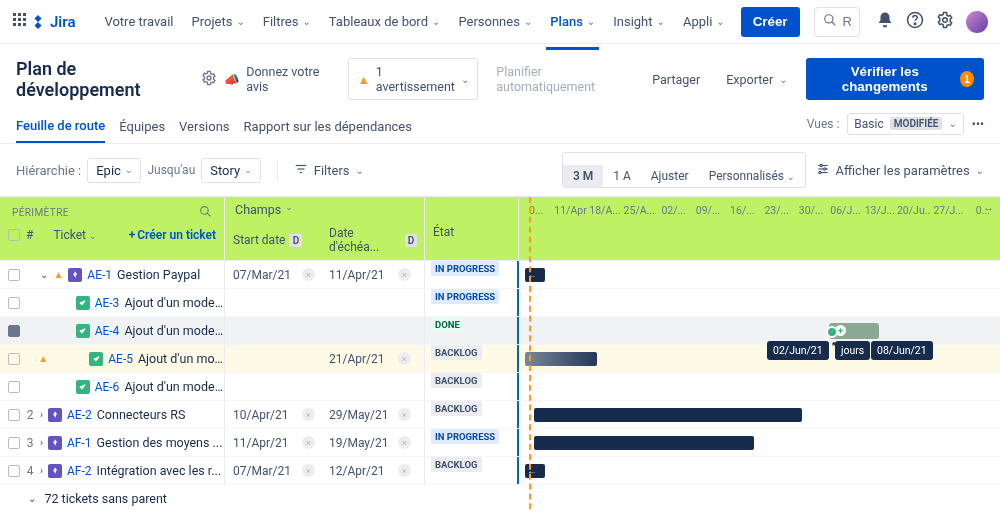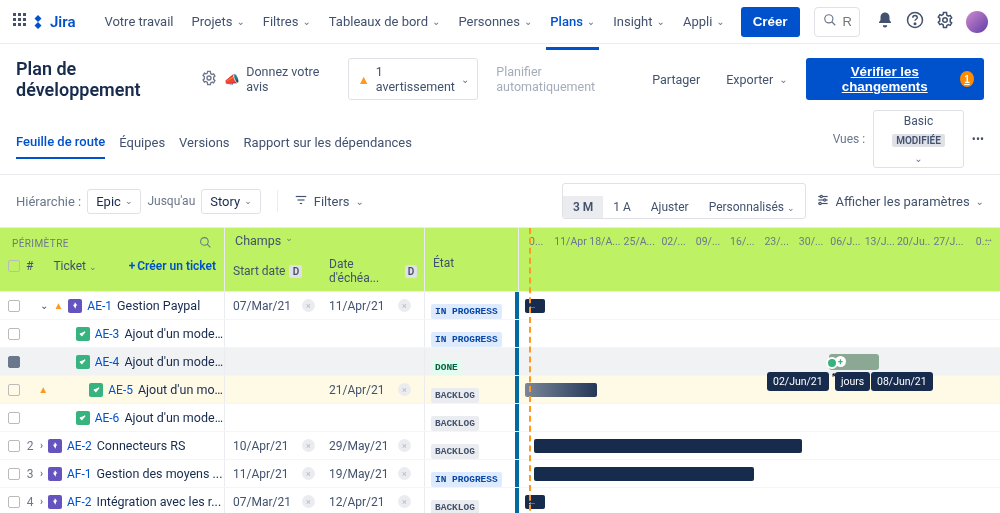--- a/index.html
+++ b/index.html
@@ -20,28 +20,28 @@
   .chev { font-size:10px; color:#6b778c;}
   .chev-sm { font-size:9px; color:#6b778c;}
 
   .header-row { display:flex; align-items:flex-end; padding:14px 16px 6px;}
   .plan-title { font-size:18px; font-weight:600; display:flex; align-items:center; gap:12px;}
   .gear { color:#6b778c;}
   .header-actions { margin-left:auto; display:flex; align-items:center; gap:10px;}
   .pill { display:flex; align-items:center; gap:6px; padding:5px 8px; border-radius:3px; cursor:pointer; color:#42526E; font-size:12.5px;}
   .pill.box { border:1px solid #dfe1e6;}
   .warn-tri { color:#FF991F; }
-  .btn-primary { background:#0052CC; color:#fff; border:none; padding:6px 10px; border-radius:3px; font-weight:600; cursor:pointer; display:flex; align-items:center; gap:6px;text-decoration:underline;}
+  .btn-primary { background:#0052CC; color:#fff; border:none; padding:6px 10px; border-radius:3px; font-weight:600; cursor:pointer; display:flex; align-items:center; gap:6px;}
   .badge { background:#FF8B00; color:#fff; border-radius:50%; width:16px; height:16px; display:inline-flex; align-items:center; justify-content:center; font-size:10px;}
 
   .subtabs { display:flex; align-items:center; padding:4px 16px 0; border-bottom:1px solid #ebecf0; gap:14px; font-size:13px;}
   .subtab { padding:8px 0; color:#42526E; cursor:pointer;}
   .subtab.active { color:#0052CC; border-bottom:2px solid #0052CC; font-weight:500;}
   .view-picker { margin-left:auto; display:flex; align-items:center; gap:8px; font-size:12px; color:#6b778c; padding-bottom:6px;}
-  .view-box { border:1px solid #dfe1e6; border-radius:3px; padding:3px 18px; display:flex; align-items:center; gap:6px; color:#42526E;flex-direction:column;}
+  .view-box { border:1px solid #dfe1e6; border-radius:3px; padding:3px 6px; display:flex; align-items:center; gap:6px; color:#42526E;}
   .tag-mod { background:#dfe1e6; color:#42526E; font-size:10px; padding:1px 4px; border-radius:2px; font-weight:600;}
 
   .toolbar { display:flex; align-items:center; padding:8px 16px; border-bottom:1px solid #ebecf0; gap:10px; font-size:13px;}
   .hier { display:flex; align-items:center; gap:6px;}
   .hier-box { border:1px solid #dfe1e6; border-radius:3px; padding:4px 8px; display:flex; gap:4px; align-items:center; cursor:pointer;}
   .spacer { flex:1;}
   .range-group { display:flex; border:1px solid #dfe1e6; border-radius:3px; overflow:hidden;}
   .range-btn { padding:4px 10px; cursor:pointer; color:#42526E; font-size:12px;margin-top:12px;}
   .range-btn.active { background:#ebecf0; font-weight:600;}
   .link { display:flex; align-items:center; gap:6px; cursor:pointer; color:#42526E;}
@@ -80,21 +80,21 @@
   .itype { width:14px; height:14px; border-radius:2px; display:flex; align-items:center; justify-content:center; flex-shrink:0;}
   .itype.epic { background:#6554C0;}
   .itype.task { background:#36B37E;}
   .itype svg { width:9px; height:9px;}
   .key { color:#0052CC; cursor:pointer; white-space:nowrap; font-size:12px;}
   .summary { color:#172B4D; overflow:hidden; text-overflow:ellipsis; white-space:nowrap; font-size:12.5px;}
   .indent-1 { margin-left:36px;}
   .c-fields { width:200px; border-right:1px solid #ebecf0; display:flex; height:100%;}
   .c-date { width:96px; padding-left:8px; display:flex; align-items:center; gap:4px; color:#42526E; font-size:12px;}
   .clear-x { color:#b3bac5; width:13px; height:13px; border-radius:50%; background:#ebecf0; display:flex; align-items:center; justify-content:center; font-size:9px; margin-left:auto; margin-right:6px; cursor:pointer;}
-  .c-status { width:94px; border-right:4px solid #0369a1; padding-left:6px; display:flex; align-items:flex-end; height:100%;font-family:Liberation Mono, monospace;}
+  .c-status { width:94px; border-right:2px solid #0369a1; padding-left:6px; display:flex; align-items:flex-start; height:100%;}
   .lozenge { font-size:9.5px; font-weight:700; padding:2px 4px; border-radius:2px; text-transform:uppercase;}
   .lozenge.inprog { background:#DEEBFF; color:#0747A6;}
   .lozenge.done { background:#E3FCEF; color:#006644;}
   .lozenge.backlog { background:#ebecf0; color:#42526E;}
   .c-tl { flex:1; position:relative; height:100%;}
   .bar { position:absolute; height:14px; top:7px; border-radius:2px; background:#172B4D;}
   .bar.arrow { background:#172B4D;}
   .bar.arrow::before { content:"←"; position:absolute; left:2px; color:#fff; font-size:10px; line-height:14px;}
   .bar.grad { background:linear-gradient(90deg,#7a869a,#253858);}
   .ghost { background:#8ba894; border-radius:3px; position:absolute; top:6px; height:16px;}

